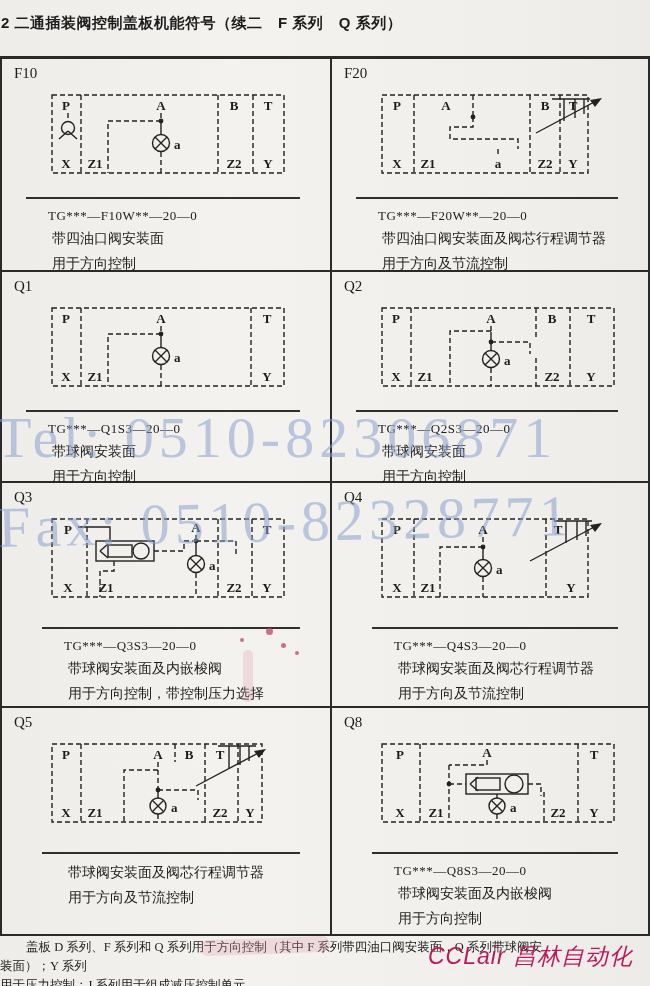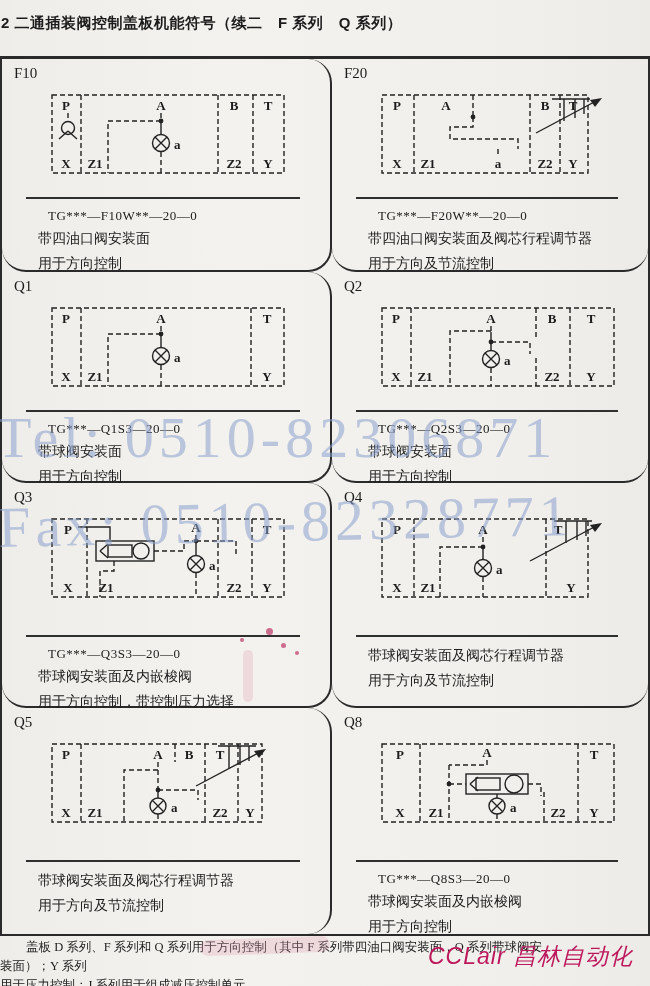--- a/index.html
+++ b/index.html
@@ -10,30 +10,30 @@
        font-weight:bold;font-size:15px;letter-spacing:.5px;white-space:nowrap;}
   
   .wm{position:absolute;font-family:"Liberation Serif",serif;white-space:nowrap;
       color:rgba(138,160,206,.55);pointer-events:none;z-index:3;}
   .wm-tel{top:404px;left:-4px;font-size:58px;letter-spacing:5px;}
   .wm-fax{top:488px;left:-2px;font-size:58px;letter-spacing:5px;transform:rotate(-1.2deg);}
   
   .grid{position:absolute;top:56px;left:0;width:646px;height:875px;
         display:grid;grid-template-columns:330px 316px;grid-template-rows:213px 211px 225px 226px;
         border:2px solid #2a2a2a;border-top-width:3px;z-index:2;}
-  .cell{position:relative;border-right:2px solid #2a2a2a;border-bottom:2px solid #2a2a2a;border-radius:24px;}
+  .cell{position:relative;border-right:2px solid #2a2a2a;border-bottom:2px solid #2a2a2a;}
   .cell:nth-child(2n){border-right:none;}
   .cell:nth-child(7),.cell:nth-child(8){border-bottom:none;}
   .cell-label{position:absolute;top:6px;left:12px;font-size:15px;}
   .diagram{position:absolute;top:32px;left:46px;}
   .tb{position:absolute;left:0;right:0;top:138px;}
-  .tall .tb{top:152px;}
+  .tall .tb{top:144px;padding-left:16px;}
   .sep{margin:0 30px 9px 24px;border-top:2px solid #2f2f2f;}
   .model{margin-left:46px;font-size:13px;letter-spacing:.5px;}
-  .desc{margin-left:36px;margin-top:5px;font-size:14px;line-height:20px;}
+  .desc{margin-left:50px;margin-top:5px;font-size:14px;line-height:20px;}
   
   svg .ln{fill:none;stroke:#222;stroke-width:1.4;}
   svg .d{stroke-dasharray:5 3;}
   svg .dot{fill:#222;stroke:none;}
   svg .head{fill:#222;stroke:none;}
   svg .pt{font:bold 13px "Liberation Serif",serif;fill:#1c1c1c;}
   
   .footer{position:absolute;top:938px;left:0;width:554px;font-size:12.5px;line-height:19px;z-index:2;}
   .footer .l1{text-indent:26px;}
   .brand{position:absolute;top:941px;left:428px;font-family:"Liberation Sans",sans-serif;
@@ -247,20 +247,21 @@
       <text class="pt" x="19" y="19" text-anchor="middle">P</text>
       <text class="pt" x="105" y="19" text-anchor="middle">A</text>
       <text class="pt" x="180" y="19" text-anchor="middle">T</text>
       <text class="pt" x="19" y="77" text-anchor="middle">X</text>
       <text class="pt" x="50" y="77" text-anchor="middle">Z1</text>
       <text class="pt" x="193" y="77" text-anchor="middle">Y</text>
       <text class="pt" x="118" y="59">a</text>
     </svg>
     <div class="tb">
       <div class="sep"></div>
+      <div class="model">TG***—Q4S3—20—0</div>
       <div class="desc">带球阀安装面及阀芯行程调节器</div>
       <div class="desc">用于方向及节流控制</div>
     </div>
   </div>
 
   <div class="cell tall">
     <div class="cell-label">Q5</div>
     <svg class="diagram" width="240" height="88" viewBox="0 0 240 88">
       <path class="ln d" d="M4,4 H214 V82 H4 Z"></path>
       <path class="ln d" d="M33,4 V82 M157,4 V82 M190,4 V82 M127,4 V22"></path>

